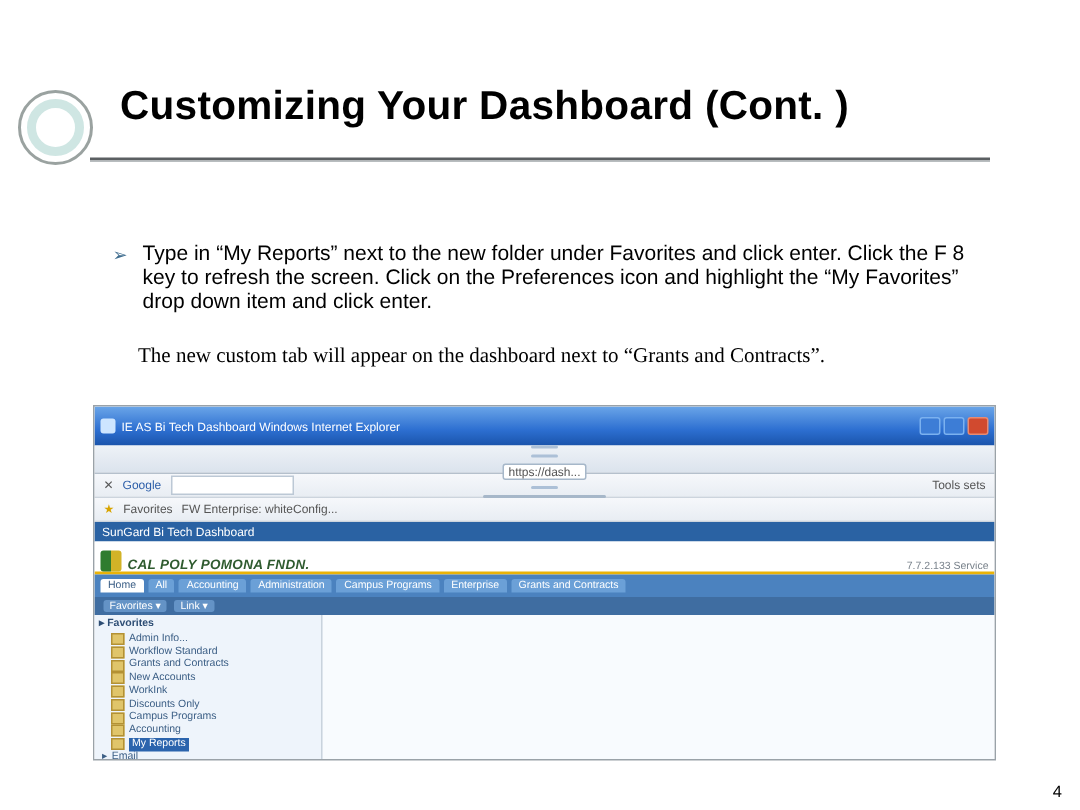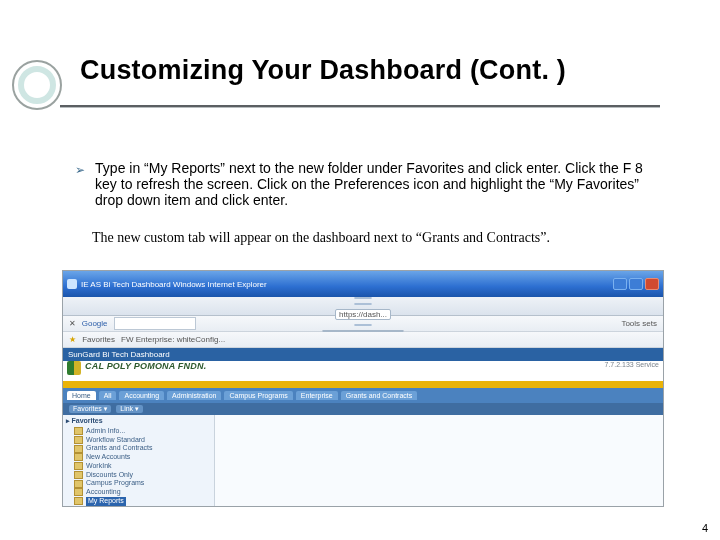--- a/index.html
+++ b/index.html
@@ -140,21 +140,21 @@
     height:18px;
     background:linear-gradient(#edf2f8,#e1e8f0);
     border-bottom:1px solid #c1cbd6;
     display:flex;align-items:flex-end;padding:0 6px;gap:4px;
   }
   .tab{height:15px;padding:1px 6px 0;background:#fefeff;border:1px solid #b8c3cf;border-bottom:none;border-radius:3px 3px 0 0;color:#3b5e85;}
   .dash-title{
     height:13px;background:#2a62a3;color:#fff;display:flex;align-items:center;padding:0 5px;font-size:8px;
   }
   .brandbar{
-    height:20px;background:#fff;border-bottom:7px solid #eab308;display:flex;align-items:flex-start;padding:0 4px;
+    height:20px;background:#fff;border-bottom:2px solid #eab308;display:flex;align-items:flex-end;padding:0 4px;
   }
   .brandlogo{width:14px;height:14px;background:linear-gradient(90deg,#2f7c2f 50%,#d2b327 50%);border-radius:2px;margin-right:4px;}
   .brandtext{font-weight:700;font-style:italic;font-size:9px;color:#2f5b2f;letter-spacing:0.2px;}
   .version{margin-left:auto;color:#7a838c;font-size:7px;}
   .navtabs{
     height:15px;background:#4b82bf;display:flex;align-items:center;padding:0 4px;gap:3px;
   }
   .navtab{background:#6ba0d7;color:#fff;padding:1px 5px;border-radius:2px 2px 0 0;font-size:7px;}
   .navtab.active{background:#fff;color:#3b5e85;}
   .subbar{height:12px;background:#3f6da1;display:flex;align-items:center;padding:0 6px;gap:5px;}

